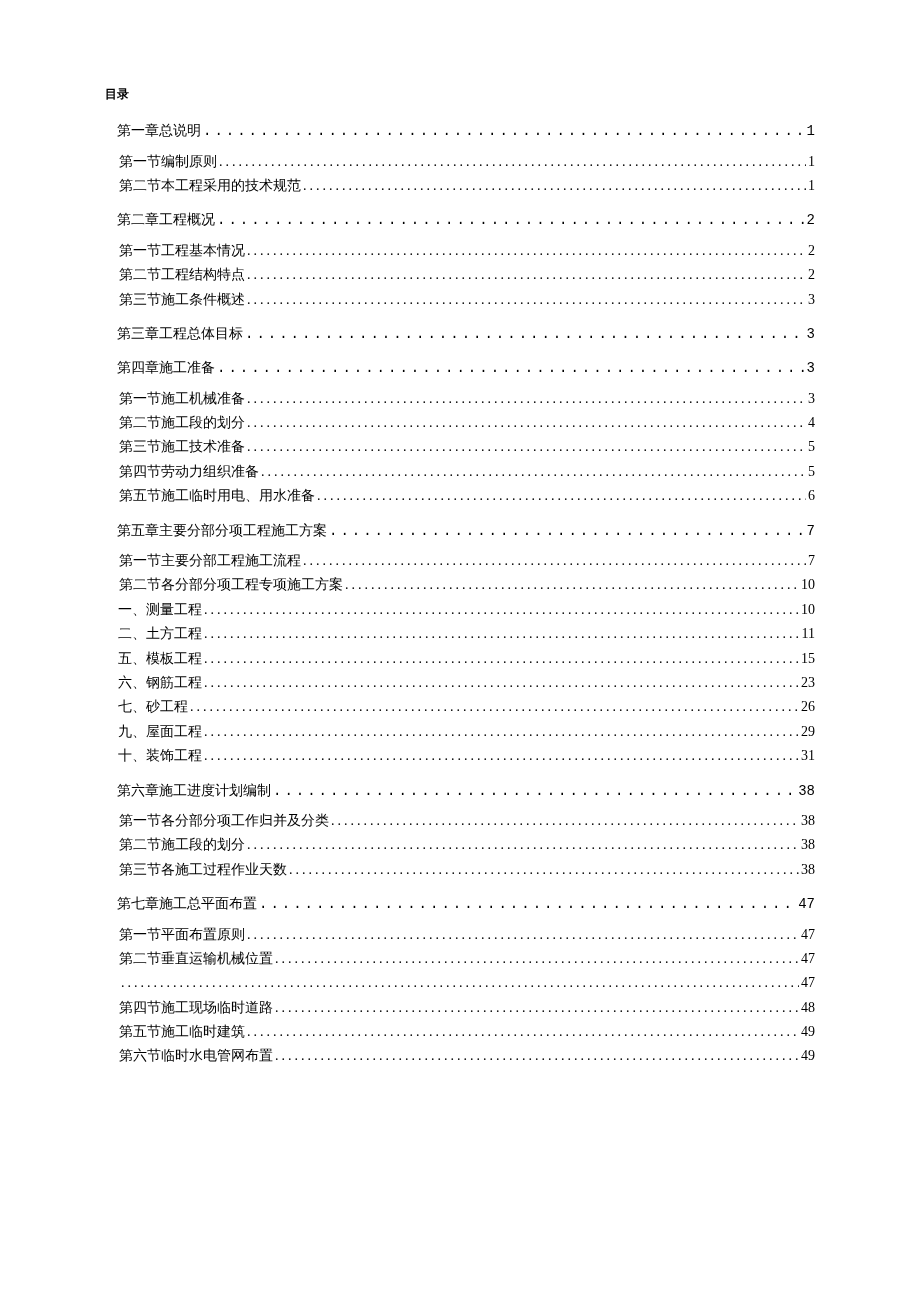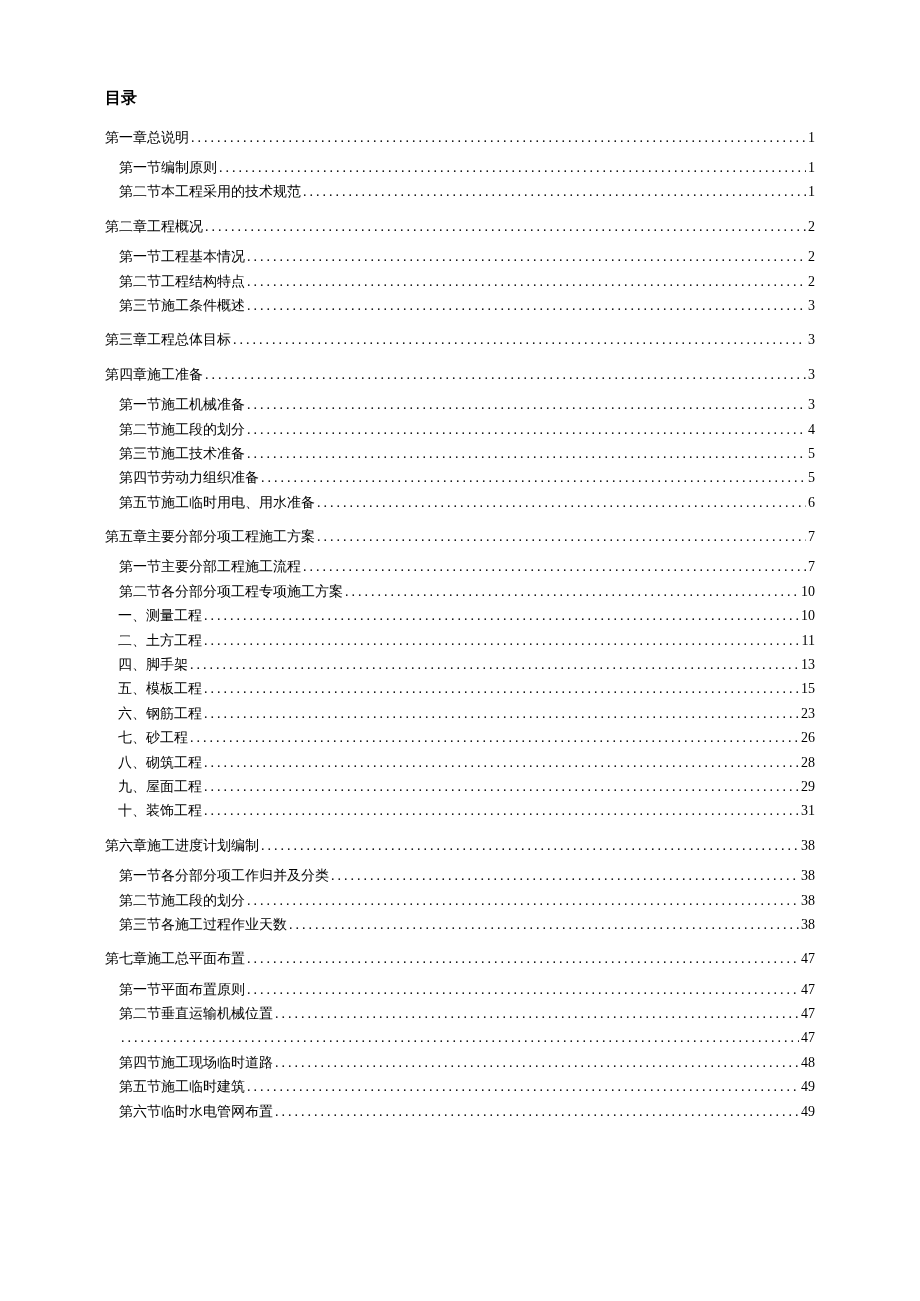--- a/index.html
+++ b/index.html
@@ -13,21 +13,21 @@
       width: 920px;
       min-height: 1301px;
       padding: 85px 105px 60px 105px;
       font-size: 14px;
       color: #000;
       line-height: 1.6;
     }
     .doc-title {
       font-weight: bold;
       margin-bottom: 16px;
-      font-size: 16px;
+      font-size: 12px;
     }
     .toc-entry {
       display: flex;
       align-items: baseline;
       white-space: nowrap;
       overflow: hidden;
       margin: 2px 0;
     }
     .toc-label {
       flex-shrink: 0;
@@ -38,23 +38,24 @@
       letter-spacing: 3px;
       margin: 0 2px;
     }
     .toc-dots::before {
       content: "..................................................................................................................................................";
     }
     .toc-page {
       flex-shrink: 0;
     }
     .level-1 {
-      margin-left: 0;
+      margin-left: 12px;
       margin-top: 12px;
       margin-bottom: 8px;
+      font-family: Liberation Mono, monospace;
     }
     .level-2 {
       margin-left: 14px;
     }
     .level-3 {
       margin-left: 13px;
     }
   </style>
 </head>
 <body>
@@ -151,43 +152,33 @@
       <span class="toc-label">一、测量工程</span>
       <span class="toc-dots"></span>
       <span class="toc-page">10</span>
     </div>
     <div class="toc-entry level-3">
       <span class="toc-label">二、土方工程</span>
       <span class="toc-dots"></span>
       <span class="toc-page">11</span>
     </div>
     <div class="toc-entry level-3">
-      <span class="toc-label">四、脚手架</span>
-      <span class="toc-dots"></span>
-      <span class="toc-page">13</span>
-    </div>
-    <div class="toc-entry level-3">
       <span class="toc-label">五、模板工程</span>
       <span class="toc-dots"></span>
       <span class="toc-page">15</span>
     </div>
     <div class="toc-entry level-3">
       <span class="toc-label">六、钢筋工程</span>
       <span class="toc-dots"></span>
       <span class="toc-page">23</span>
     </div>
     <div class="toc-entry level-3">
       <span class="toc-label">七、砂工程</span>
       <span class="toc-dots"></span>
       <span class="toc-page">26</span>
-    </div>
-    <div class="toc-entry level-3">
-      <span class="toc-label">八、砌筑工程</span>
-      <span class="toc-dots"></span>
-      <span class="toc-page">28</span>
     </div>
     <div class="toc-entry level-3">
       <span class="toc-label">九、屋面工程</span>
       <span class="toc-dots"></span>
       <span class="toc-page">29</span>
     </div>
     <div class="toc-entry level-3">
       <span class="toc-label">十、装饰工程</span>
       <span class="toc-dots"></span>
       <span class="toc-page">31</span>

